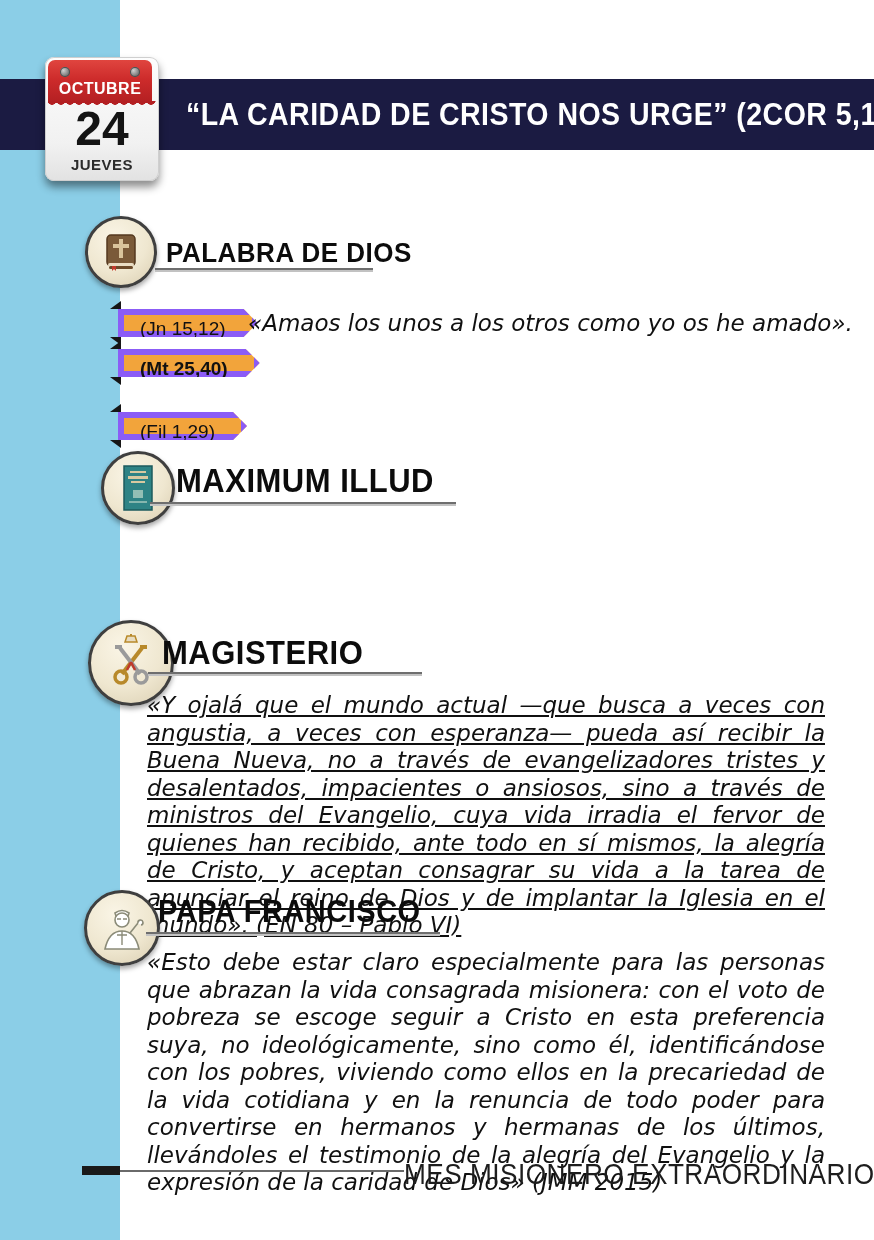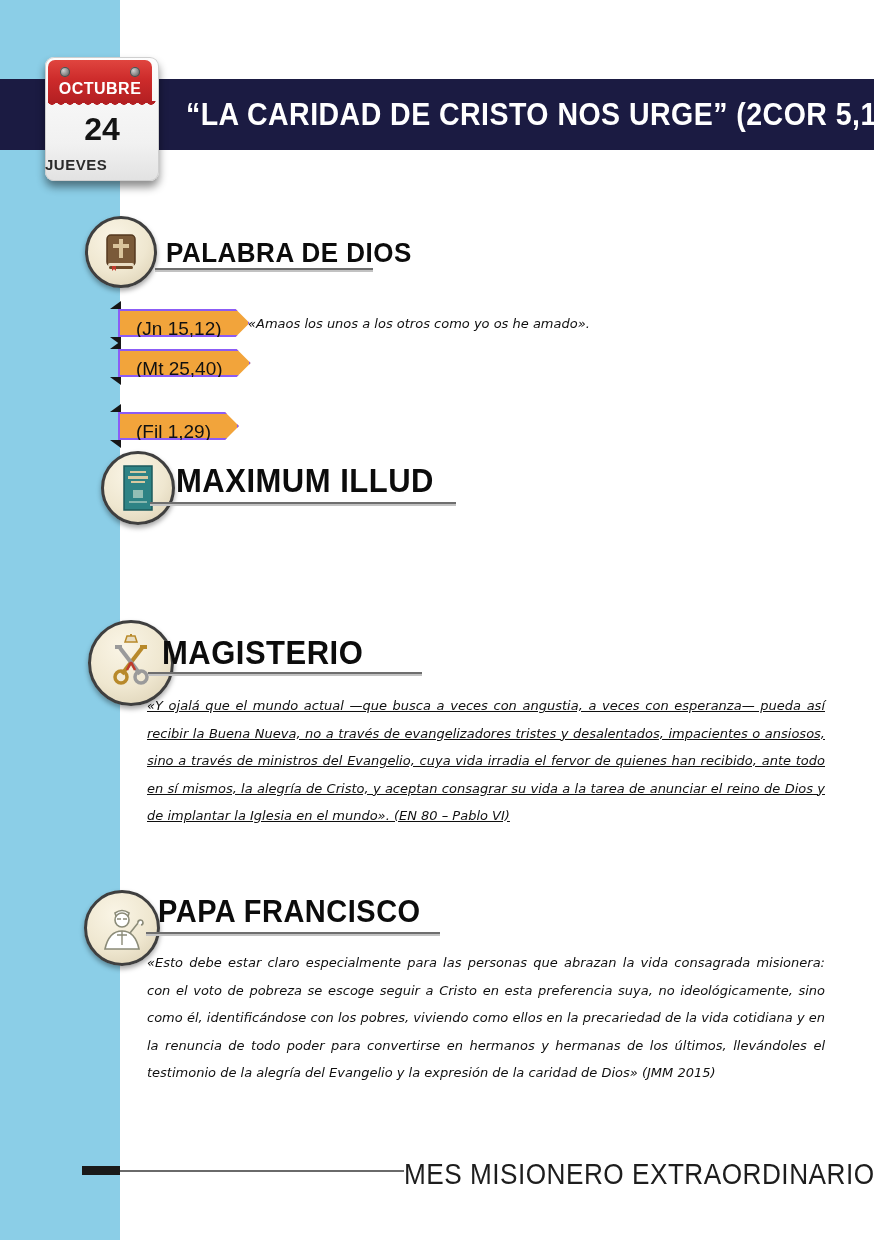--- a/index.html
+++ b/index.html
@@ -31,22 +31,22 @@
     position:absolute;left:3px;top:44px;right:3px;height:5px;
     background:radial-gradient(circle at 4px -1px,#b31f22 4.5px,transparent 5px);
     background-size:9px 5px;background-repeat:repeat-x;
   }
   .rivet{position:absolute;top:7px;width:10px;height:10px;border-radius:50%;
     background:radial-gradient(circle at 35% 35%,#cfcfcf,#6d6d6d 70%);box-shadow:inset 0 0 0 1px #4c4c4c;}
   .rivet.l{left:12px;} .rivet.r{right:12px;}
   .cal-month{position:absolute;left:0;right:0;top:20px;text-align:center;
     color:#ffffff;font-weight:700;font-size:16px;letter-spacing:.5px;}
   .cal-day{position:absolute;left:0;right:0;top:46px;text-align:center;
-    color:#141414;font-weight:700;font-size:32px;line-height:52px;}
-  .cal-weekday{position:absolute;left:0;right:0;top:99px;text-align:left;
+    color:#141414;font-weight:700;font-size:48px;line-height:52px;}
+  .cal-weekday{position:absolute;left:0;right:0;top:99px;text-align:center;
     color:#2b2b2b;font-weight:700;font-size:15px;letter-spacing:.5px;}
   
   .circle{
     position:absolute;border-radius:50%;
     background:radial-gradient(circle at 40% 30%,#faf5e6 0%,#efe7d0 55%,#d9cdb0 100%);
     border:3px solid #3f3f3f;box-shadow:0 3px 5px rgba(0,0,0,.35);
     display:flex;align-items:center;justify-content:center;
   }
   .c-palabra{left:85px;top:216px;width:66px;height:66px;}
   .c-mi{left:101px;top:451px;width:68px;height:68px;}
@@ -62,36 +62,36 @@
   .h-mag{left:162px;top:634px;font-size:31px;}
   .h-papa{left:158px;top:894px;font-size:29px;}
   .rule{position:absolute;height:2px;background:#6e6e6e;box-shadow:0 2px 0 #c2c2c2;}
   .r-palabra{left:155px;top:268px;width:218px;}
   .r-mi{left:150px;top:502px;width:306px;}
   .r-mag{left:148px;top:672px;width:274px;}
   .r-papa{left:146px;top:932px;width:294px;}
   
   .tag{
     position:absolute;left:118px;height:28px;background:#F2A43B;
-    border:2px solid #8b5cf6;box-sizing:border-box;
+    border:6px solid #8b5cf6;box-sizing:border-box;
     display:flex;align-items:center;
     padding:12px 26px 0 16px;
     clip-path:polygon(0 0,calc(100% - 14px) 0,100% 50%,calc(100% - 14px) 100%,0 100%);
     color:#111;font-size:19px;font-weight:400;white-space:nowrap;
   }
-  .t-jn{top:309px;} .t-mt{top:349px;} .t-fil{top:412px;justify-content:flex-end;}
+  .t-jn{top:309px;} .t-mt{top:349px;font-weight:bold;} .t-fil{top:412px;justify-content:flex-end;}
   .wedge{position:absolute;width:11px;height:8px;background:#161616;}
   .wedge.up{left:110px;clip-path:polygon(0 100%,100% 0,100% 100%);}
   .wedge.dn{left:110px;clip-path:polygon(0 0,100% 0,100% 100%);}
   .w1u{top:301px;} .w1d{top:337px;} .w2u{top:341px;} .w2d{top:377px;}
   .w3u{top:404px;} .w3d{top:440px;}
   
   .quote{
     position:absolute;font-family:"DejaVu Sans",sans-serif;font-style:italic;
-    font-size:13px;line-height:27.5px;color:#101010;text-align:justify;
+    font-size:23px;line-height:27.5px;color:#101010;text-align:justify;
   }
   .q-jn{left:248px;top:310px;width:624px;}
   .q-mt{left:248px;top:346px;width:624px;}
   .q-fil{left:248px;top:409px;width:624px;}
   .q-mi{left:152px;top:536px;width:642px;}
   .q-mag{left:147px;top:692px;width:678px;text-decoration:underline;}
   .q-papa{left:147px;top:949px;width:678px;}
   
   .f-dash{position:absolute;left:82px;top:1166px;width:38px;height:9px;background:#1a1a1a;}
   .f-line{position:absolute;left:120px;top:1170px;width:284px;height:2px;background:#6a6a6a;}

